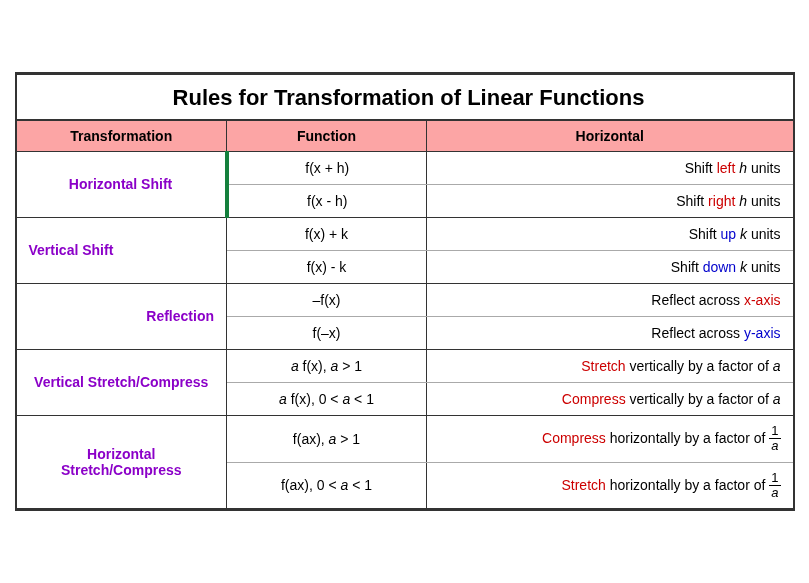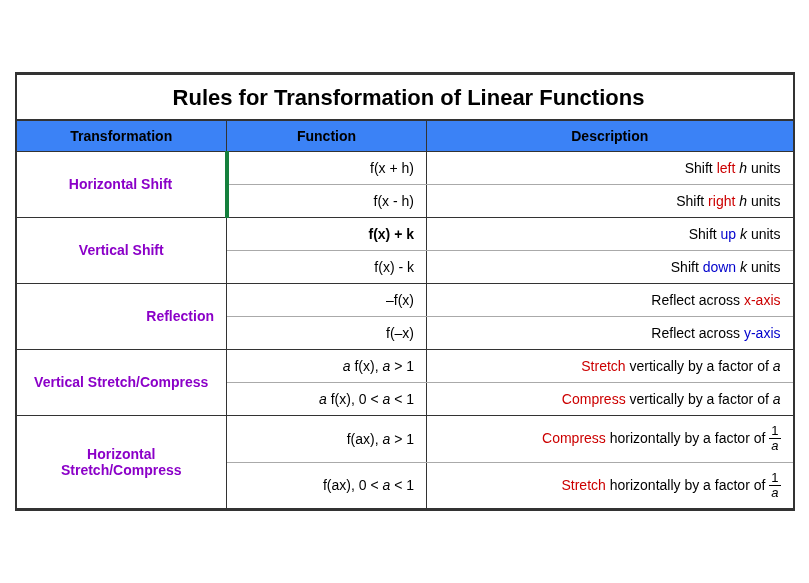--- a/index.html
+++ b/index.html
@@ -29,42 +29,42 @@
       padding: 10px 8px 8px 16px;
       border-bottom: 2px solid #333;
       border-right: none;
     }
     .header-row th {
       border: 1px solid #333;
       padding: 7px 8px;
       text-align: center;
       font-weight: bold;
       font-size: 14px;
-      background: #3b82f6;
+      background: #fca5a5;
     }
     .header-row th:first-child { border-left: none; }
     .header-row th:last-child { border-right: none; }
 
     td {
       border: 1px solid #333;
       padding: 8px 12px;
       vertical-align: middle;
     }
     tr td:first-child { border-left: none; }
     tr td:last-child { border-right: none; }
 
     .col-transform {
       width: 210px;
       text-align: center;
       font-weight: bold;
       color: #8b00c8;
     }
     .col-function {
       width: 200px;
-      text-align: right;
+      text-align: center;
     }
     .col-description {
       text-align: right;
     }
 
     .fraction {
       display: inline-flex;
       flex-direction: column;
       align-items: center;
       vertical-align: middle;
@@ -87,36 +87,36 @@
   <table>
     <tbody>
 
       <tr class="title-row">
         <td colspan="3">Rules for Transformation of Linear Functions</td>
       </tr>
 
       <tr class="header-row">
         <th>Transformation</th>
         <th>Function</th>
-        <th>Description</th>
+        <th>Horizontal</th>
       </tr>
 
       <tr>
         <td class="col-transform" rowspan="2" style="border-right:4px solid #15803d; color:#8b00c8; font-weight:bold; text-align:center;">Horizontal Shift</td>
         <td class="col-function" style="border-bottom:1px solid #aaa;">f(x + h)</td>
         <td class="col-description" style="border-bottom:1px solid #aaa;">Shift <span style="color:#cc0000;">left</span> <em>h</em> units</td>
       </tr>
       <tr>
         <td class="col-function">f(x  - h)</td>
         <td class="col-description">Shift <span style="color:#cc0000;">right</span> <em>h</em> units</td>
       </tr>
 
       <tr>
-        <td class="col-transform" rowspan="2" style="border-right:1px solid #333; color:#8b00c8; font-weight:bold; text-align:center;">Vertical Shift</td>
-        <td class="col-function" style="border-bottom:1px solid #aaa;font-weight:bold;">f(x) + k</td>
+        <td class="col-transform" rowspan="2" style="border-right:1px solid #333; color:#8b00c8; font-weight:bold; text-align:left;">Vertical Shift</td>
+        <td class="col-function" style="border-bottom:1px solid #aaa;">f(x) + k</td>
         <td class="col-description" style="border-bottom:1px solid #aaa;">Shift <span style="color:#0000cc;">up</span> <em>k</em> units</td>
       </tr>
       <tr>
         <td class="col-function">f(x) - k</td>
         <td class="col-description">Shift <span style="color:#0000cc;">down</span> <em>k</em> units</td>
       </tr>
 
       <tr>
         <td class="col-transform" rowspan="2" style="border-right:1px solid #333; color:#8b00c8; font-weight:bold; text-align:right;">Reflection</td>
         <td class="col-function" style="border-bottom:1px solid #aaa;">–f(x)</td>

